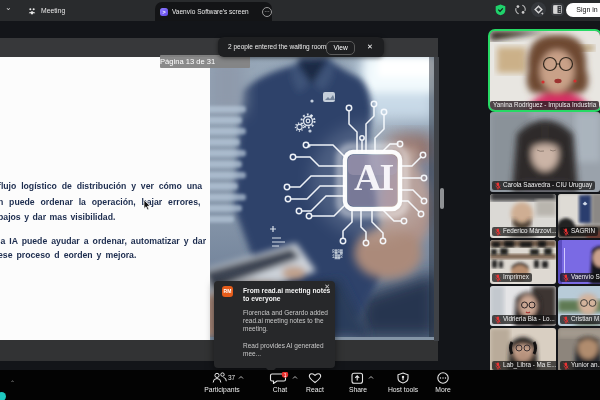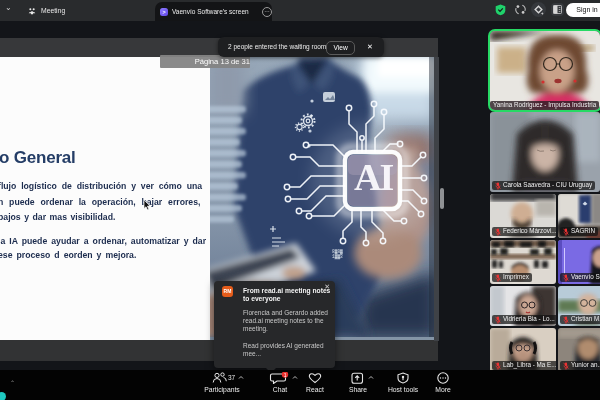--- a/index.html
+++ b/index.html
@@ -7,21 +7,21 @@
   .abs{position:absolute;}
   
   #topbar{left:0;top:0;width:600px;height:21px;background:#292b2d;}
   #chev{left:5px;top:3px;width:10px;height:10px;color:#cfcfcf;font-size:8px;}
   .tab-meeting{left:28px;top:0;height:21px;display:flex;align-items:center;color:#e8e8e8;font-size:6.8px;}
   #activetab{left:155px;top:2px;width:117px;height:19px;background:#131416;border-radius:7px 7px 0 0;display:flex;align-items:center;}
   
   #stage{left:0;top:21px;width:600px;height:349px;background:#131519;}
   #slide{left:0;top:57px;width:437px;height:283px;background:#fcfcfc;}
   #viewerbar{left:0;top:340px;width:438px;height:21px;background:#323334;}
-  #pagelabel{left:160px;top:55px;width:90px;height:13px;background:rgba(132,132,132,.95);color:#fff;font-size:7.6px;line-height:13px;text-align:right;border-radius:1px;}
+  #pagelabel{left:160px;top:55px;width:90px;height:13px;background:rgba(132,132,132,.95);color:#fff;font-size:7.6px;line-height:13px;text-align:left;border-radius:1px;}
   .slidetitle{left:-1px;top:91px;color:#243d66;font-size:17px;font-weight:bold;letter-spacing:-.2px;}
   .bodyline{color:#1c2c4e;font-size:8.7px;font-weight:bold;white-space:nowrap;word-spacing:1.6px;}
   #scrollthumb{left:440px;top:188px;width:3.5px;height:21px;background:#8f9194;border-radius:2px;}
   
   .nlabel{position:absolute;left:2px;bottom:2px;background:rgba(18,18,18,.72);color:#f0f0f0;font-size:6.3px;line-height:8.5px;height:9px;border-radius:2px;padding:0 3px;white-space:nowrap;overflow:hidden;display:flex;align-items:center;}
   .tile{position:absolute;overflow:hidden;border-radius:3px;background:#222;}
   
   #toolbar{left:0;top:370px;width:600px;height:30px;background:#030303;}
   .tbtn{position:absolute;top:372px;width:44px;text-align:center;color:#ebebeb;font-size:6.8px;}
   .tbtn .lbl{margin-top:1px;}
@@ -34,21 +34,20 @@
   #readai .body{font-size:6.5px;line-height:8.2px;color:#c9c9c9;}
 </style>
 </head>
 <body>
 
 <div class="abs" id="stage"></div>
 
 <div class="abs" style="left:0;top:38px;width:438px;height:19px;background:#37383a;"></div>
 
 <div class="abs" id="slide">
-  <div class="abs slidetitle">o General</div>
   <div class="abs bodyline" style="left:-2px;top:124px;word-spacing:2.4px;">flujo logístico de distribución y ver cómo una</div>
   <div class="abs bodyline" style="left:-2px;top:139.5px;word-spacing:3.4px;">n puede ordenar la operación, bajar errores,</div>
   <div class="abs bodyline" style="left:-2px;top:155px;word-spacing:1.1px;">bajos y dar mas visibilidad.</div>
   <div class="abs bodyline" style="left:-2px;top:179px;">la IA puede ayudar a ordenar, automatizar y dar</div>
   <div class="abs bodyline" style="left:-2px;top:192.5px;">ese proceso d eorden y mejora.</div>
   <svg class="abs" style="left:143px;top:143px;" width="8" height="11" viewBox="0 0 8 11">
     <path d="M1,0 L1,8.5 L3,6.8 L4.6,10 L6,9.3 L4.4,6.2 L7,6 Z" fill="#111" stroke="#fff" stroke-width=".7"></path>
   </svg>
 
   <div class="abs" id="photo" style="left:210px;top:0;width:227px;height:283px;overflow:hidden;background:#8494a6;">

